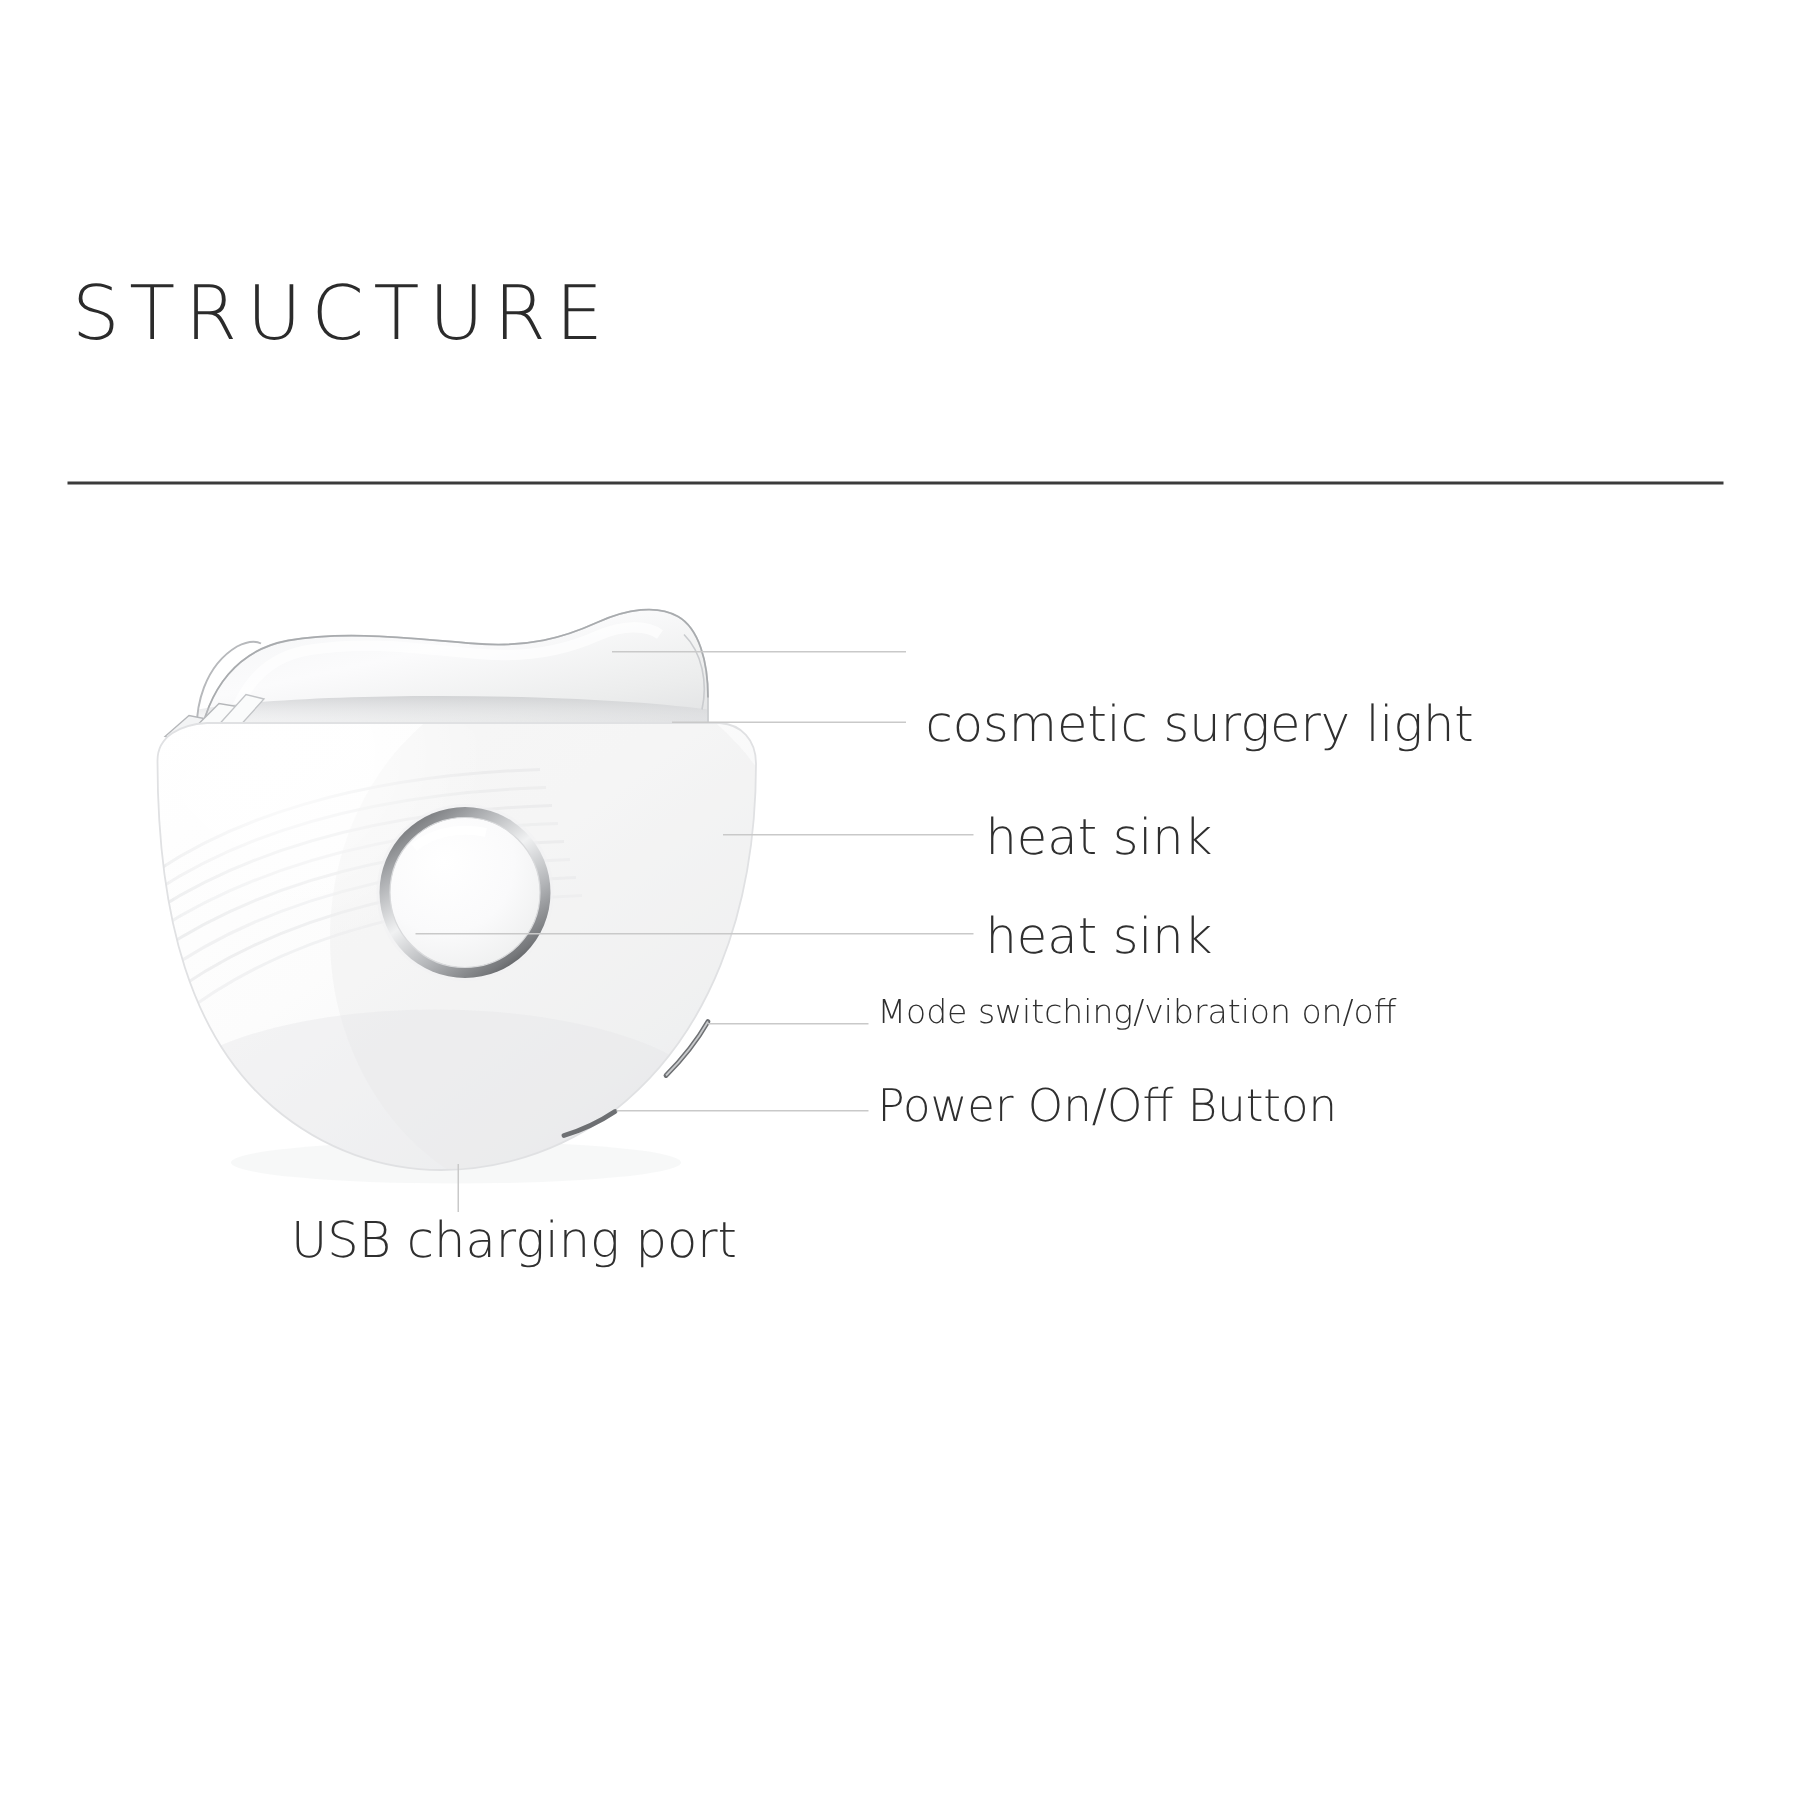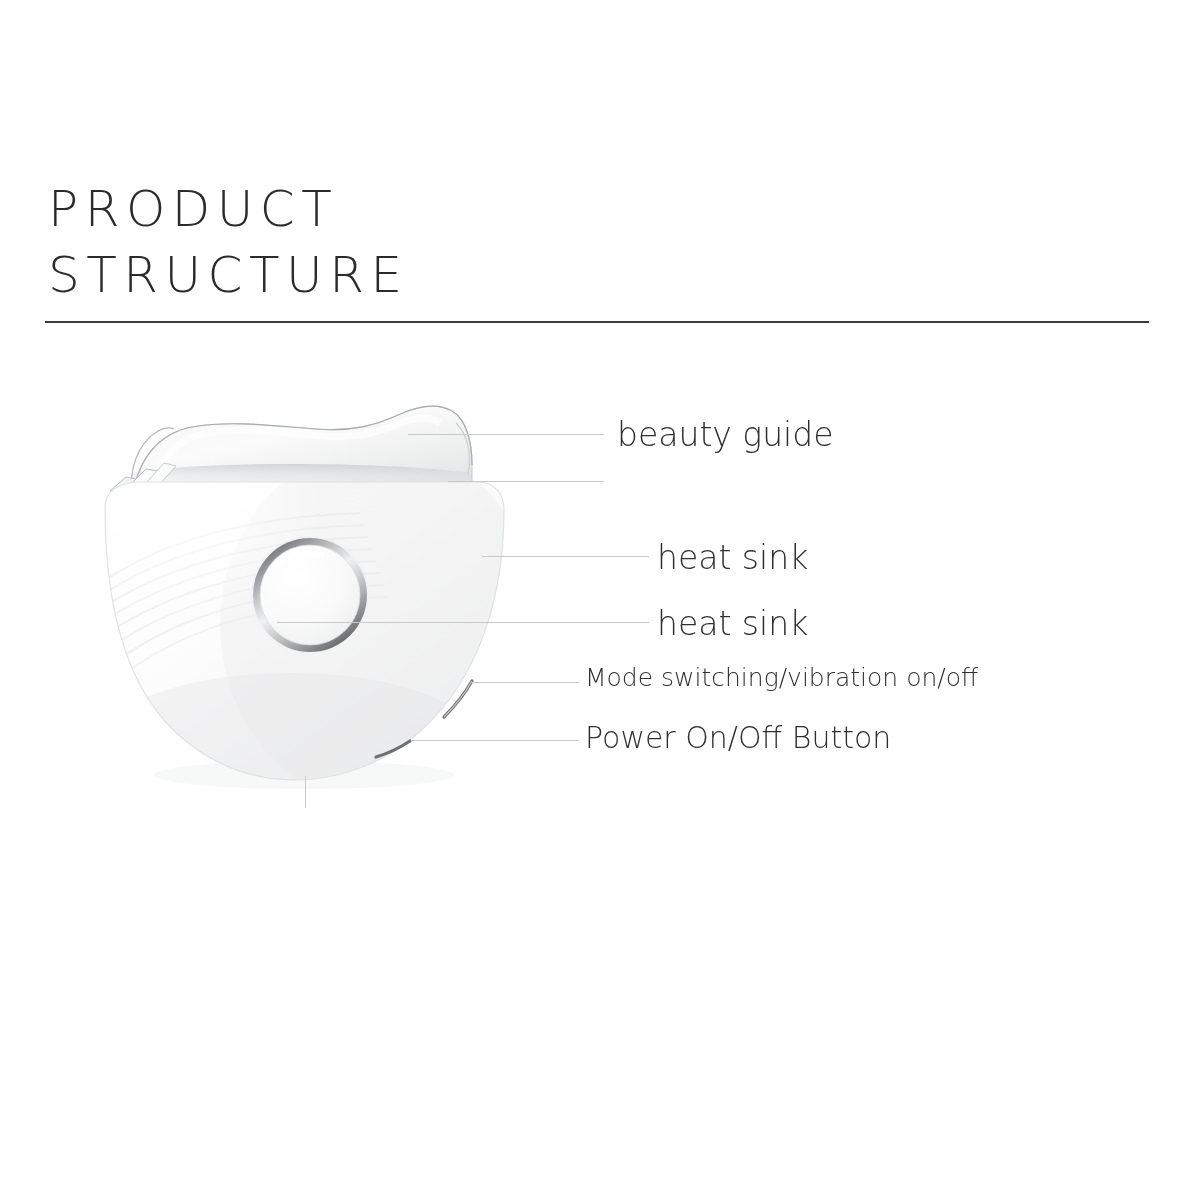--- a/index.html
+++ b/index.html
@@ -67,21 +67,20 @@
     transform:scaleX(0.945);
     transform-origin:left center;
   }
 </style>
 </head>
 <body>
 
 <div id="page">
 
   <div class="title-block">
-    <div class="title-line">PRODUCT</div>
     <div class="title-line">STRUCTURE</div>
   </div>
   <div class="rule"></div>
 
   <div class="device">
     <svg width="450" height="400" viewBox="0 0 450 400" xmlns="http://www.w3.org/2000/svg">
       <defs>
         <linearGradient id="bodyGrad" x1="0" y1="0" x2="1" y2="1">
           <stop offset="0%" stop-color="#ffffff"></stop>
           <stop offset="42%" stop-color="#fcfcfc"></stop>
@@ -233,26 +232,27 @@
   </div>
 
   <div class="leader" style="left:408px;top:434px;width:196px;"></div>
   <div class="leader" style="left:448px;top:481px;width:156px;"></div>
   <div class="leader" style="left:482px;top:556px;width:167px;"></div>
   <div class="leader" style="left:277px;top:622px;width:372px;"></div>
   <div class="leader" style="left:472px;top:682px;width:107px;"></div>
   <div class="leader" style="left:411px;top:740px;width:168px;"></div>
   <div class="leader-v" style="left:305px;top:776px;height:32px;"></div>
 
-  <div class="callout" style="left:617px;top:418px;font-size:33px;">beauty guide</div>
-
+
+  <div class="callout" style="left:617px;top:466px;font-size:33px;">cosmetic surgery light</div>
 
   <div class="callout" style="left:657px;top:541px;font-size:33px;">heat sink</div>
 
   <div class="callout" style="left:657px;top:607px;font-size:33px;">heat sink</div>
 
-  <div class="callout" style="left:585px;top:665px;font-size:25px;">Mode switching/vibration on/off</div>
+  <div class="callout" style="left:585px;top:665px;font-size:22px;">Mode switching/vibration on/off</div>
 
   <div class="callout" style="left:585px;top:723px;font-size:30px;">Power On/Off Button</div>
 
+  <div class="callout" style="left:194px;top:810px;font-size:33px;">USB charging port</div>
 
 
 </div>
 
 </body></html>

